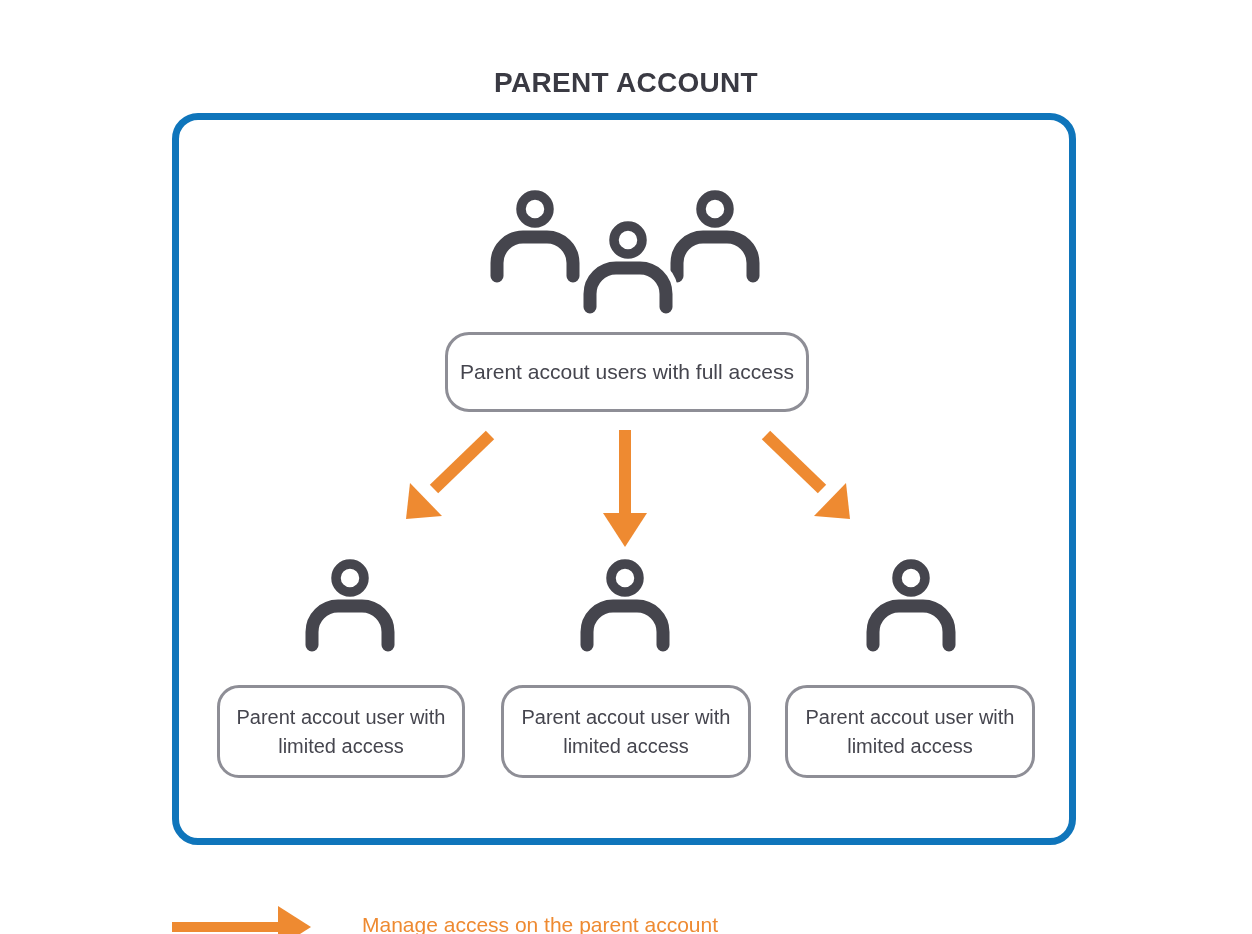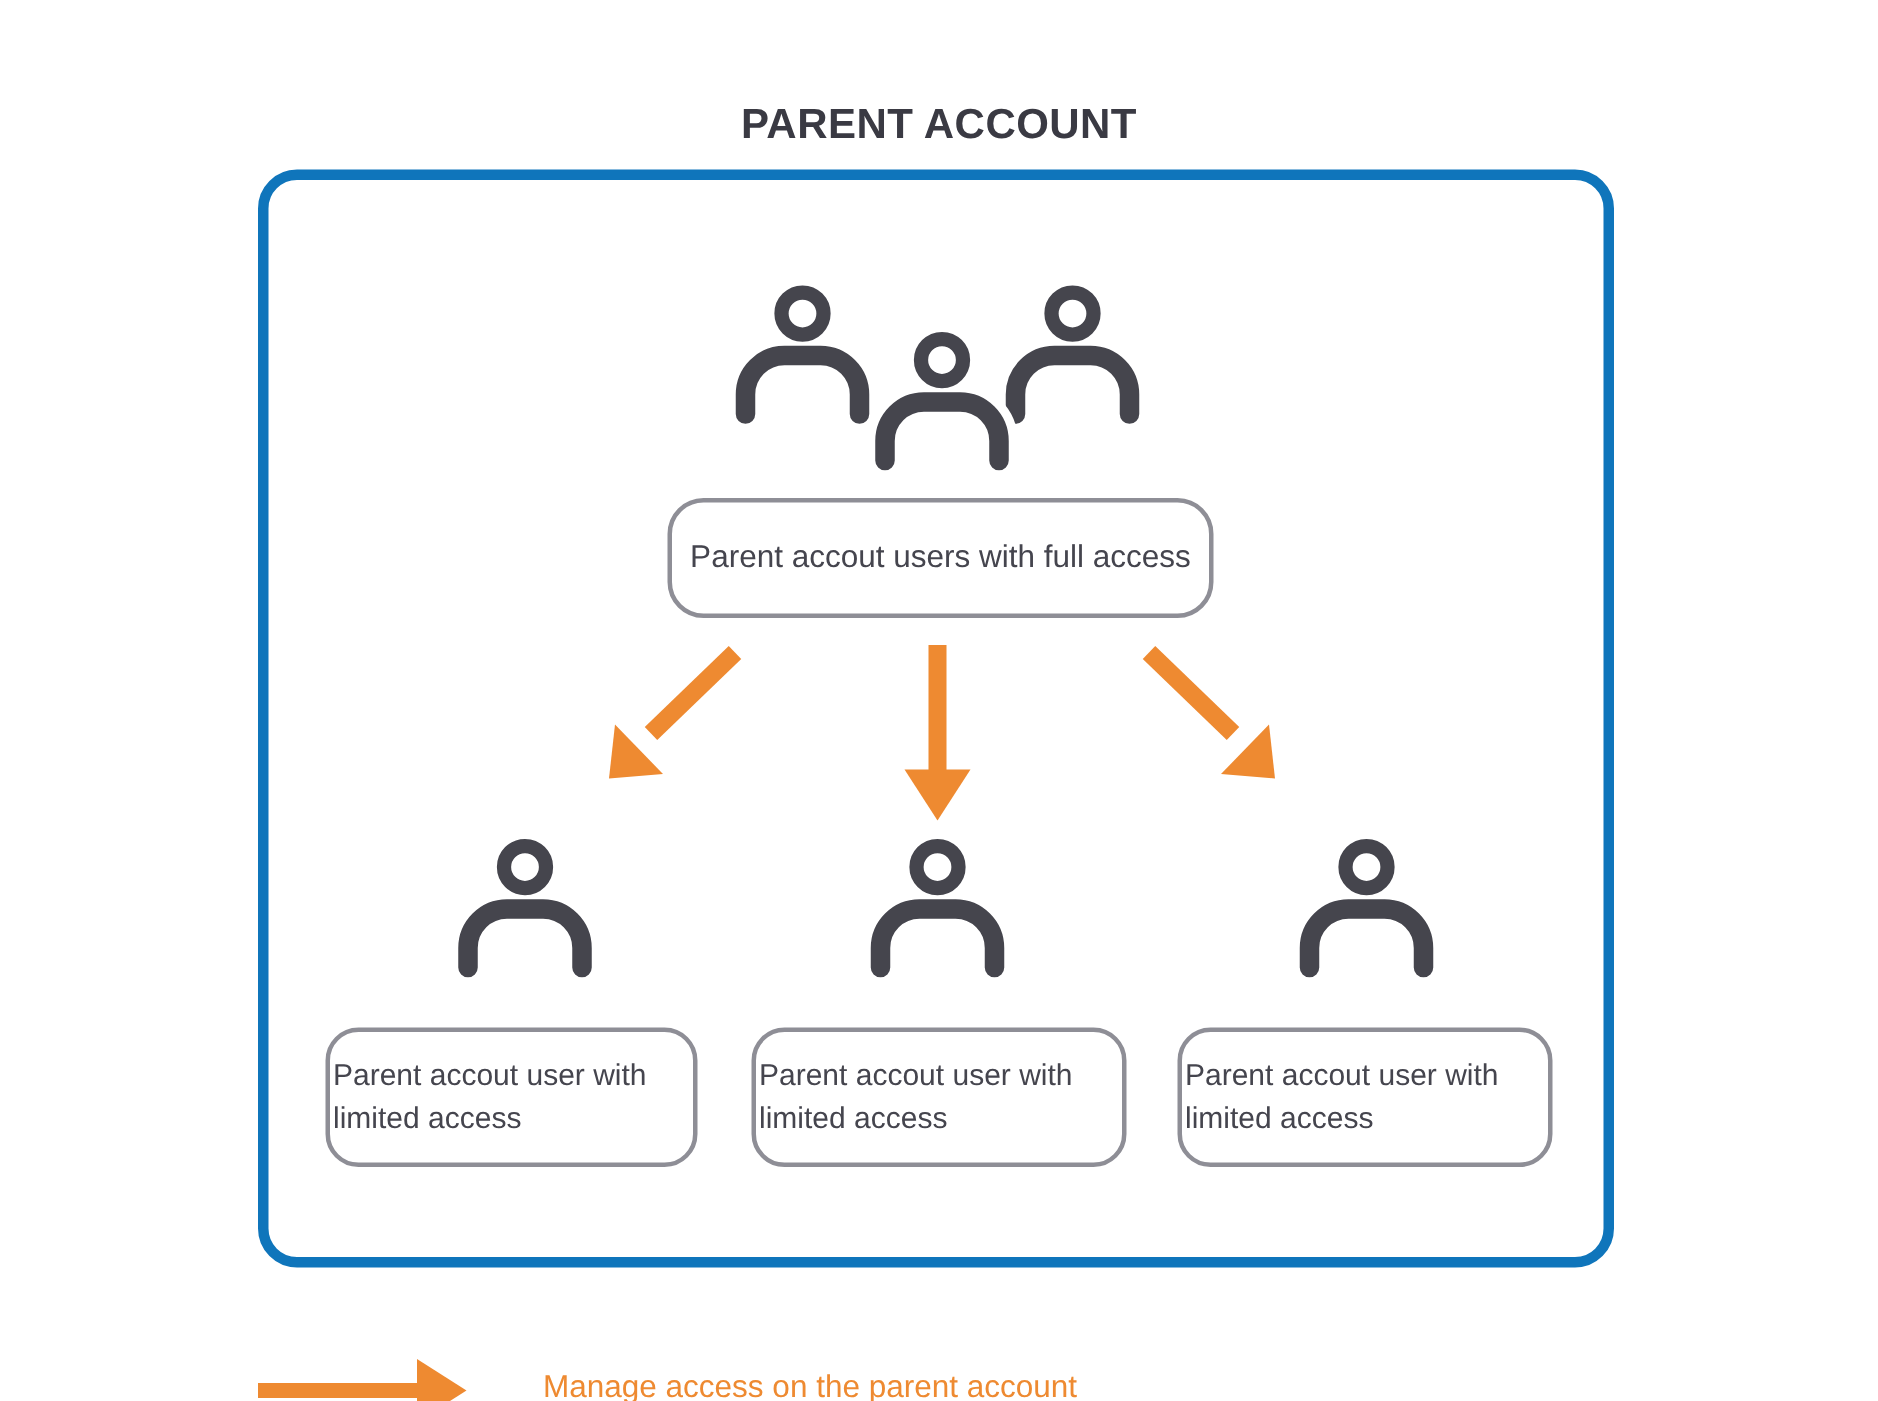--- a/index.html
+++ b/index.html
@@ -31,21 +31,21 @@
 
   svg.group-icon{position:absolute;left:490px;top:153px;width:270px;height:128px;color:var(--icon-dark);}
   svg.user-icon{position:absolute;top:524px;width:90px;height:94px;color:var(--icon-dark);}
   #user-left{left:305px;}
   #user-mid{left:580px;}
   #user-right{left:866px;}
 
   .pill{
     position:absolute;border:3px solid var(--box-border);border-radius:24px;
     background:#ffffff;display:flex;align-items:center;justify-content:center;
-    text-align:left;color:var(--text-dark);
+    text-align:center;color:var(--text-dark);
   }
   .pill.full-access{left:445px;top:297px;width:364px;height:80px;font-size:21px;}
   .pill.limited{top:650px;height:93px;font-size:20px;line-height:29px;border-radius:22px;padding:0 2px;}
   #limited-1{left:217px;width:248px;}
   #limited-2{left:501px;width:250px;}
   #limited-3{left:785px;width:250px;}
 
   svg.arrows{position:absolute;left:380px;top:392px;width:496px;height:126px;}
   svg.arrows line{stroke:var(--accent-orange);stroke-width:12;}
   svg.arrows polygon{fill:var(--accent-orange);}

